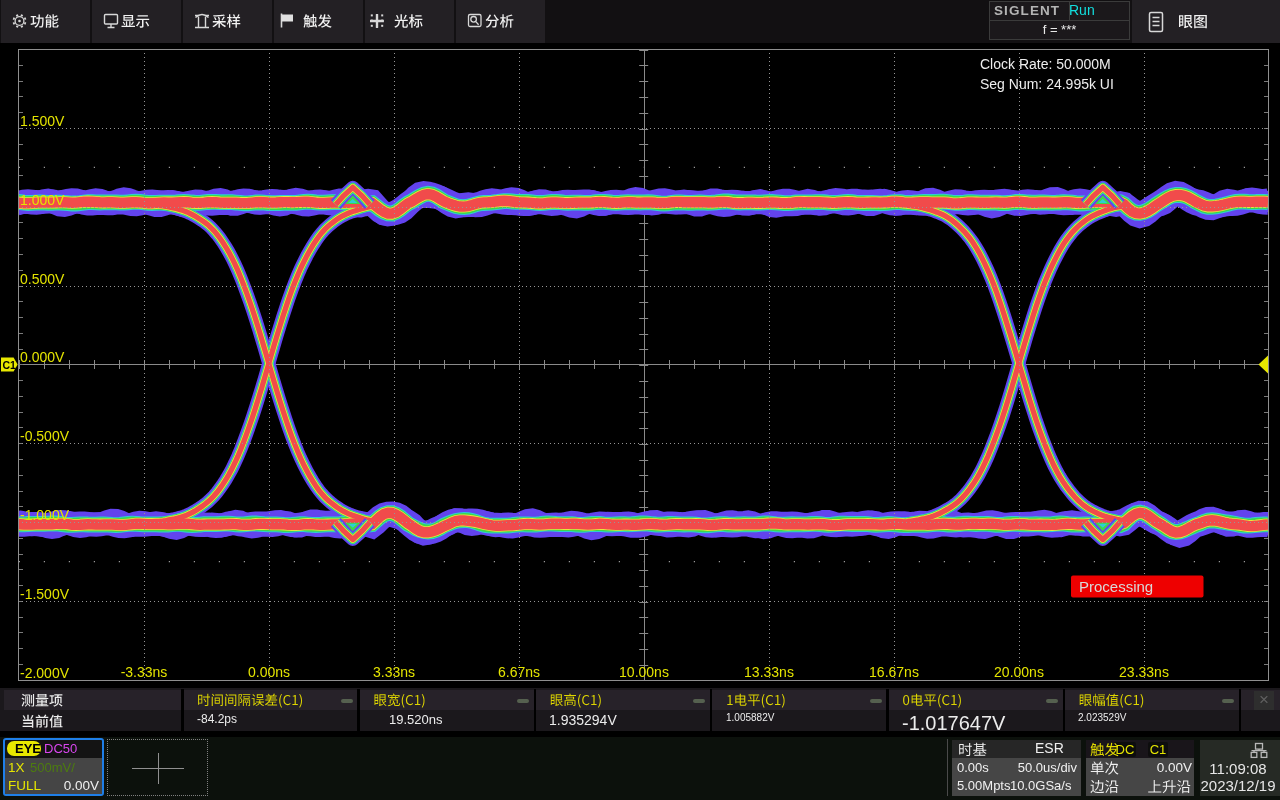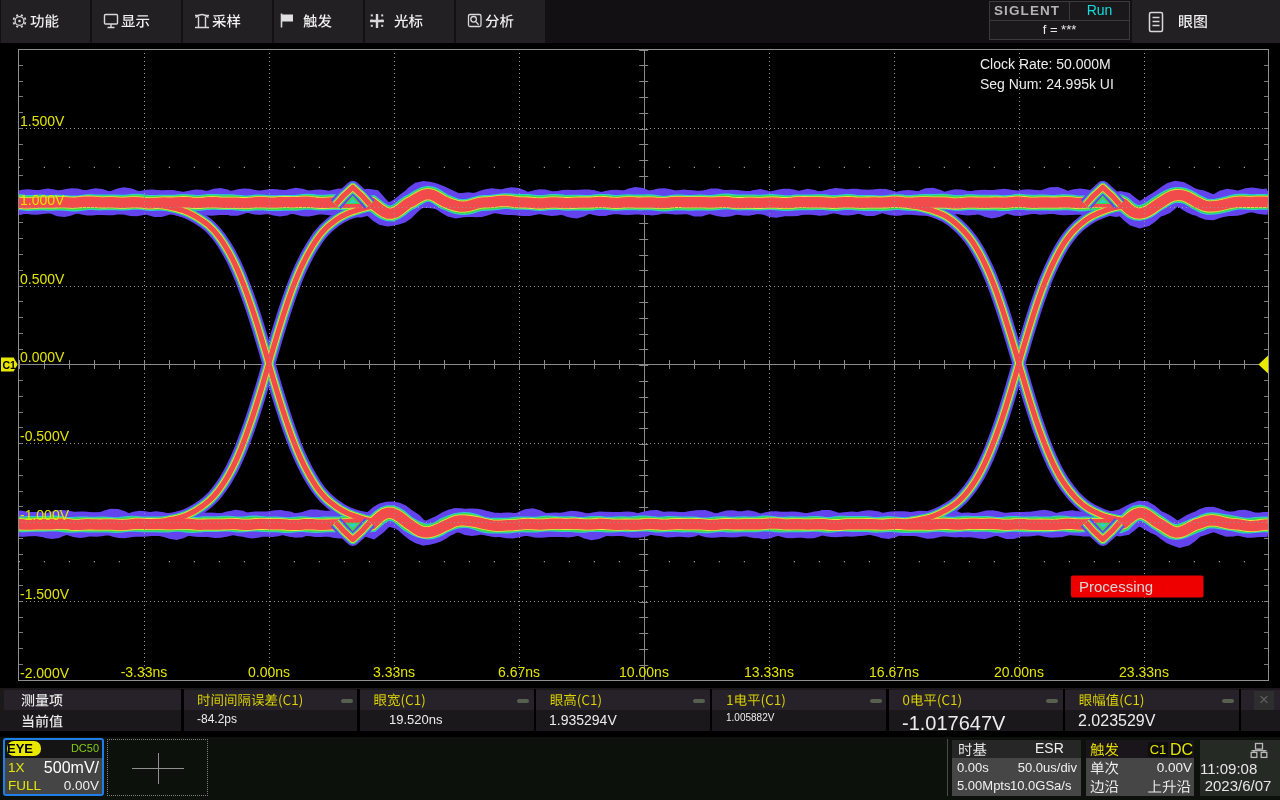--- a/index.html
+++ b/index.html
@@ -12,21 +12,21 @@
 <div class="abs" style="left:92px;top:0;width:89px;height:43px;background:#232024"></div>
 <div class="abs" style="left:183px;top:0;width:89px;height:43px;background:#232024"></div>
 <div class="abs" style="left:274px;top:0;width:89px;height:43px;background:#232024"></div>
 <div class="abs" style="left:365px;top:0;width:89px;height:43px;background:#232024"></div>
 <div class="abs" style="left:456px;top:0;width:89px;height:43px;background:#232024"></div>
 
 <div class="abs" style="left:989px;top:1px;width:141px;height:39px;background:#1b181b;border:1px solid #3b3b3b"></div>
 <div class="abs" style="left:1069px;top:1px;width:1px;height:19px;background:#3b3b3b"></div>
 <div class="abs" style="left:989px;top:19.5px;width:141px;height:1px;background:#3b3b3b"></div>
 <div class="abs" style="left:994px;top:2px;width:74px;height:17px;color:#b4b4b4;font-weight:bold;font-size:13.5px;letter-spacing:1.1px;line-height:17px">SIGLENT</div>
-<div class="abs" style="left:1069px;top:2px;width:61px;text-align:center;color:#12dede;font-size:14px;line-height:17px">Run</div>
+<div class="abs" style="left:1069px;top:2px;width:61px;color:#12dede;font-size:14px;line-height:17px">Run</div>
 <div class="abs" style="left:989px;top:21px;width:141px;text-align:center;color:#e8e8e8;font-size:13px;line-height:18px">f = ***</div>
 
 <div class="abs" style="left:1132px;top:0;width:148px;height:43px;background:#232024"></div>
 
 <div class="abs" style="left:0;top:688px;width:1280px;height:43px;background:#1b181c"></div>
 <div class="abs" style="left:4px;top:690px;width:1276px;height:20px;background:#272229"></div>
 
 <div class="abs" style="left:181px;top:689px;width:2.5px;height:43px;background:#000"></div>
 <div class="abs" style="left:357.3px;top:689px;width:2.5px;height:43px;background:#000"></div>
 <div class="abs" style="left:533.6px;top:689px;width:2.5px;height:43px;background:#000"></div>
@@ -39,56 +39,56 @@
 <div class="abs" style="left:693.4px;top:699px;width:12px;height:4px;border-radius:2px;background:#55604f"></div>
 <div class="abs" style="left:869.7px;top:699px;width:12px;height:4px;border-radius:2px;background:#55604f"></div>
 <div class="abs" style="left:1046.0px;top:699px;width:12px;height:4px;border-radius:2px;background:#55604f"></div>
 <div class="abs" style="left:1222.3px;top:699px;width:12px;height:4px;border-radius:2px;background:#55604f"></div>
 <div class="abs" style="left:1254px;top:691px;width:20px;height:19px;background:#2e2e2e;color:#606060;font-size:17px;text-align:center;line-height:18px">×</div>
 <div class="abs w" style="left:197px;top:712px;font-size:12px">-84.2ps</div>
 <div class="abs w" style="left:389px;top:712px;font-size:13px">19.520ns</div>
 <div class="abs w" style="left:549px;top:712px;font-size:14px">1.935294V</div>
 <div class="abs w" style="left:726px;top:712px;font-size:10px">1.005882V</div>
 <div class="abs w" style="left:902px;top:712px;font-size:20px">-1.017647V</div>
-<div class="abs w" style="left:1078px;top:712px;font-size:16px">2.023529V</div>
+<div class="abs w" style="left:1078px;top:712px;font-size:10px">2.023529V</div>
 
 <div class="abs" style="left:0;top:737px;width:1280px;height:63px;background:#0c110c"></div>
 
 <div class="abs" style="left:3px;top:738px;width:101px;height:58px;background:#141414;border:2px solid #1f7fe8;border-radius:3px"></div>
 <div class="abs" style="left:5px;top:758px;width:97px;height:36px;background:#454545"></div>
-<div class="abs" style="left:7px;top:741px;width:34px;height:15px;background:#e8e800;border-radius:7px;color:#000;font-weight:bold;font-size:13px;text-align:left;line-height:15px">EYE</div>
-<div class="abs" style="left:44px;top:741px;width:55px;text-align:right;color:#84cc16;font-size:11px;line-height:15px">DC50</div>
+<div class="abs" style="left:7px;top:741px;width:34px;height:15px;background:#e8e800;border-radius:7px;color:#000;font-weight:bold;font-size:13px;text-align:right;line-height:15px">EYE</div>
+<div class="abs" style="left:44px;top:741px;width:55px;color:#d946ef;font-size:13px;line-height:15px">DC50</div>
 <div class="abs" style="left:8px;top:758.5px;color:#e5e500;font-size:13.5px;line-height:18px">1X</div>
 <div class="abs" style="left:8px;top:776.5px;color:#e5e500;font-size:13.5px;line-height:18px">FULL</div>
-<div class="abs" style="left:30px;top:758.5px;width:69px;text-align:right;color:#ffffff;font-size:16px;line-height:18px">500mV/</div>
+<div class="abs" style="left:30px;top:758.5px;width:69px;color:#4d7c0f;font-size:13px;line-height:18px">500mV/</div>
 <div class="abs" style="left:30px;top:776.5px;width:69px;text-align:right;color:#f0f0f0;font-size:13.5px;line-height:18px">0.00V</div>
 
 <div class="abs" style="left:107px;top:739px;width:101px;height:57px;border:1.5px dotted #808080"></div>
 <div class="abs" style="left:132px;top:768px;width:52px;height:1px;background:#909090"></div>
 <div class="abs" style="left:158px;top:753px;width:1px;height:31px;background:#909090"></div>
 
 <div class="abs" style="left:947px;top:739px;width:1px;height:57px;background:#4a4a4a"></div>
 
 <div class="abs" style="left:952px;top:739.5px;width:129px;height:18px;background:#262626"></div>
 <div class="abs" style="left:952px;top:758px;width:129px;height:37.5px;background:#464646"></div>
 <div class="abs" style="left:1035px;top:740px;width:42px;text-align:left;color:#f0f0f0;font-size:14px;line-height:17px">ESR</div>
 <div class="abs" style="left:957px;top:758.5px;color:#f0f0f0;font-size:13px;line-height:18.5px">0.00s</div>
 <div class="abs" style="left:957px;top:777px;color:#f0f0f0;font-size:13px;line-height:18.5px">5.00Mpts</div>
 <div class="abs" style="left:1010px;top:758.5px;width:67px;text-align:right;color:#f0f0f0;font-size:13px;line-height:18.5px">50.0us/div</div>
 <div class="abs" style="left:1010px;top:777px;width:67px;color:#f0f0f0;font-size:13px;line-height:18.5px">10.0GSa/s</div>
 
 <div class="abs" style="left:1085.5px;top:739.5px;width:108.5px;height:18px;background:#19151a"></div>
 <div class="abs" style="left:1085.5px;top:758px;width:108.5px;height:37.5px;background:#464646"></div>
 <div class="abs" style="left:1148px;top:741.5px;width:20px;height:15px;background:#0d0d0d;border-radius:2px;color:#e5e500;font-size:13px;text-align:center;line-height:15px">C1</div>
-<div class="abs" style="left:1170px;top:741.5px;width:22px;height:15px;background:#0d0d0d;border-radius:2px;color:#e5e500;font-size:16px;text-align:right;line-height:15px">DC</div>
+<div class="abs" style="left:1114px;top:741.5px;width:22px;height:15px;background:#0d0d0d;border-radius:2px;color:#e5e500;font-size:13px;text-align:center;line-height:15px">DC</div>
 <div class="abs" style="left:1120px;top:758.5px;width:72px;text-align:right;color:#f0f0f0;font-size:13.5px;line-height:18.5px">0.00V</div>
 
 <div class="abs" style="left:1200px;top:739.5px;width:80px;height:56px;background:#262a25"></div>
-<div class="abs" style="left:1200px;top:760.5px;width:76px;text-align:left;color:#e6e6e6;font-size:15px;line-height:16px">11:09:08</div>
-<div class="abs" style="left:1200px;top:778px;width:76px;text-align:center;color:#e6e6e6;font-size:15px;line-height:16px">2023/6/07</div>
+<div class="abs" style="left:1200px;top:760.5px;width:76px;text-align:center;color:#e6e6e6;font-size:15px;line-height:16px">11:09:08</div>
+<div class="abs" style="left:1200px;top:778px;width:76px;text-align:center;color:#e6e6e6;font-size:15px;line-height:16px">2023/12/19</div>
 
 <svg class="abs" style="left:0;top:0" width="1280" height="800" viewBox="0 0 1280 800">
 <defs>
       <clipPath id="plot">
         <rect x="18.0" y="49.0" width="1250.0" height="631.0"></rect>
       </clipPath>
     </defs>
 <path d="M18.8,167.4h1.2 M43.8,167.4h1.2 M68.8,167.4h1.2 M93.8,167.4h1.2 M118.8,167.4h1.2 M143.8,167.4h1.2 M168.8,167.4h1.2 M193.8,167.4h1.2 M218.8,167.4h1.2 M243.8,167.4h1.2 M268.8,167.4h1.2 M293.8,167.4h1.2 M318.8,167.4h1.2 M343.8,167.4h1.2 M368.8,167.4h1.2 M393.8,167.4h1.2 M418.8,167.4h1.2 M443.8,167.4h1.2 M468.8,167.4h1.2 M493.8,167.4h1.2 M518.8,167.4h1.2 M543.8,167.4h1.2 M568.8,167.4h1.2 M593.8,167.4h1.2 M618.8,167.4h1.2 M643.8,167.4h1.2 M668.8,167.4h1.2 M693.8,167.4h1.2 M718.8,167.4h1.2 M743.8,167.4h1.2 M768.8,167.4h1.2 M793.8,167.4h1.2 M818.8,167.4h1.2 M843.8,167.4h1.2 M868.8,167.4h1.2 M893.8,167.4h1.2 M918.8,167.4h1.2 M943.8,167.4h1.2 M968.8,167.4h1.2 M993.8,167.4h1.2 M1018.8,167.4h1.2 M1043.8,167.4h1.2 M1068.8,167.4h1.2 M1093.8,167.4h1.2 M1118.8,167.4h1.2 M1143.8,167.4h1.2 M1168.8,167.4h1.2 M1193.8,167.4h1.2 M1218.8,167.4h1.2 M1243.8,167.4h1.2 M18.8,561.6h1.2 M43.8,561.6h1.2 M68.8,561.6h1.2 M93.8,561.6h1.2 M118.8,561.6h1.2 M143.8,561.6h1.2 M168.8,561.6h1.2 M193.8,561.6h1.2 M218.8,561.6h1.2 M243.8,561.6h1.2 M268.8,561.6h1.2 M293.8,561.6h1.2 M318.8,561.6h1.2 M343.8,561.6h1.2 M368.8,561.6h1.2 M393.8,561.6h1.2 M418.8,561.6h1.2 M443.8,561.6h1.2 M468.8,561.6h1.2 M493.8,561.6h1.2 M518.8,561.6h1.2 M543.8,561.6h1.2 M568.8,561.6h1.2 M593.8,561.6h1.2 M618.8,561.6h1.2 M643.8,561.6h1.2 M668.8,561.6h1.2 M693.8,561.6h1.2 M718.8,561.6h1.2 M743.8,561.6h1.2 M768.8,561.6h1.2 M793.8,561.6h1.2 M818.8,561.6h1.2 M843.8,561.6h1.2 M868.8,561.6h1.2 M893.8,561.6h1.2 M918.8,561.6h1.2 M943.8,561.6h1.2 M968.8,561.6h1.2 M993.8,561.6h1.2 M1018.8,561.6h1.2 M1043.8,561.6h1.2 M1068.8,561.6h1.2 M1093.8,561.6h1.2 M1118.8,561.6h1.2 M1143.8,561.6h1.2 M1168.8,561.6h1.2 M1193.8,561.6h1.2 M1218.8,561.6h1.2 M1243.8,561.6h1.2" stroke="#999" stroke-width="1.2" fill="none"></path>
 <line x1="18.0" y1="364.5" x2="1268.0" y2="364.5" stroke="#8a8a8a" stroke-width="1"></line>
 <line x1="644.5" y1="49.0" x2="644.5" y2="680.0" stroke="#8a8a8a" stroke-width="1"></line>

